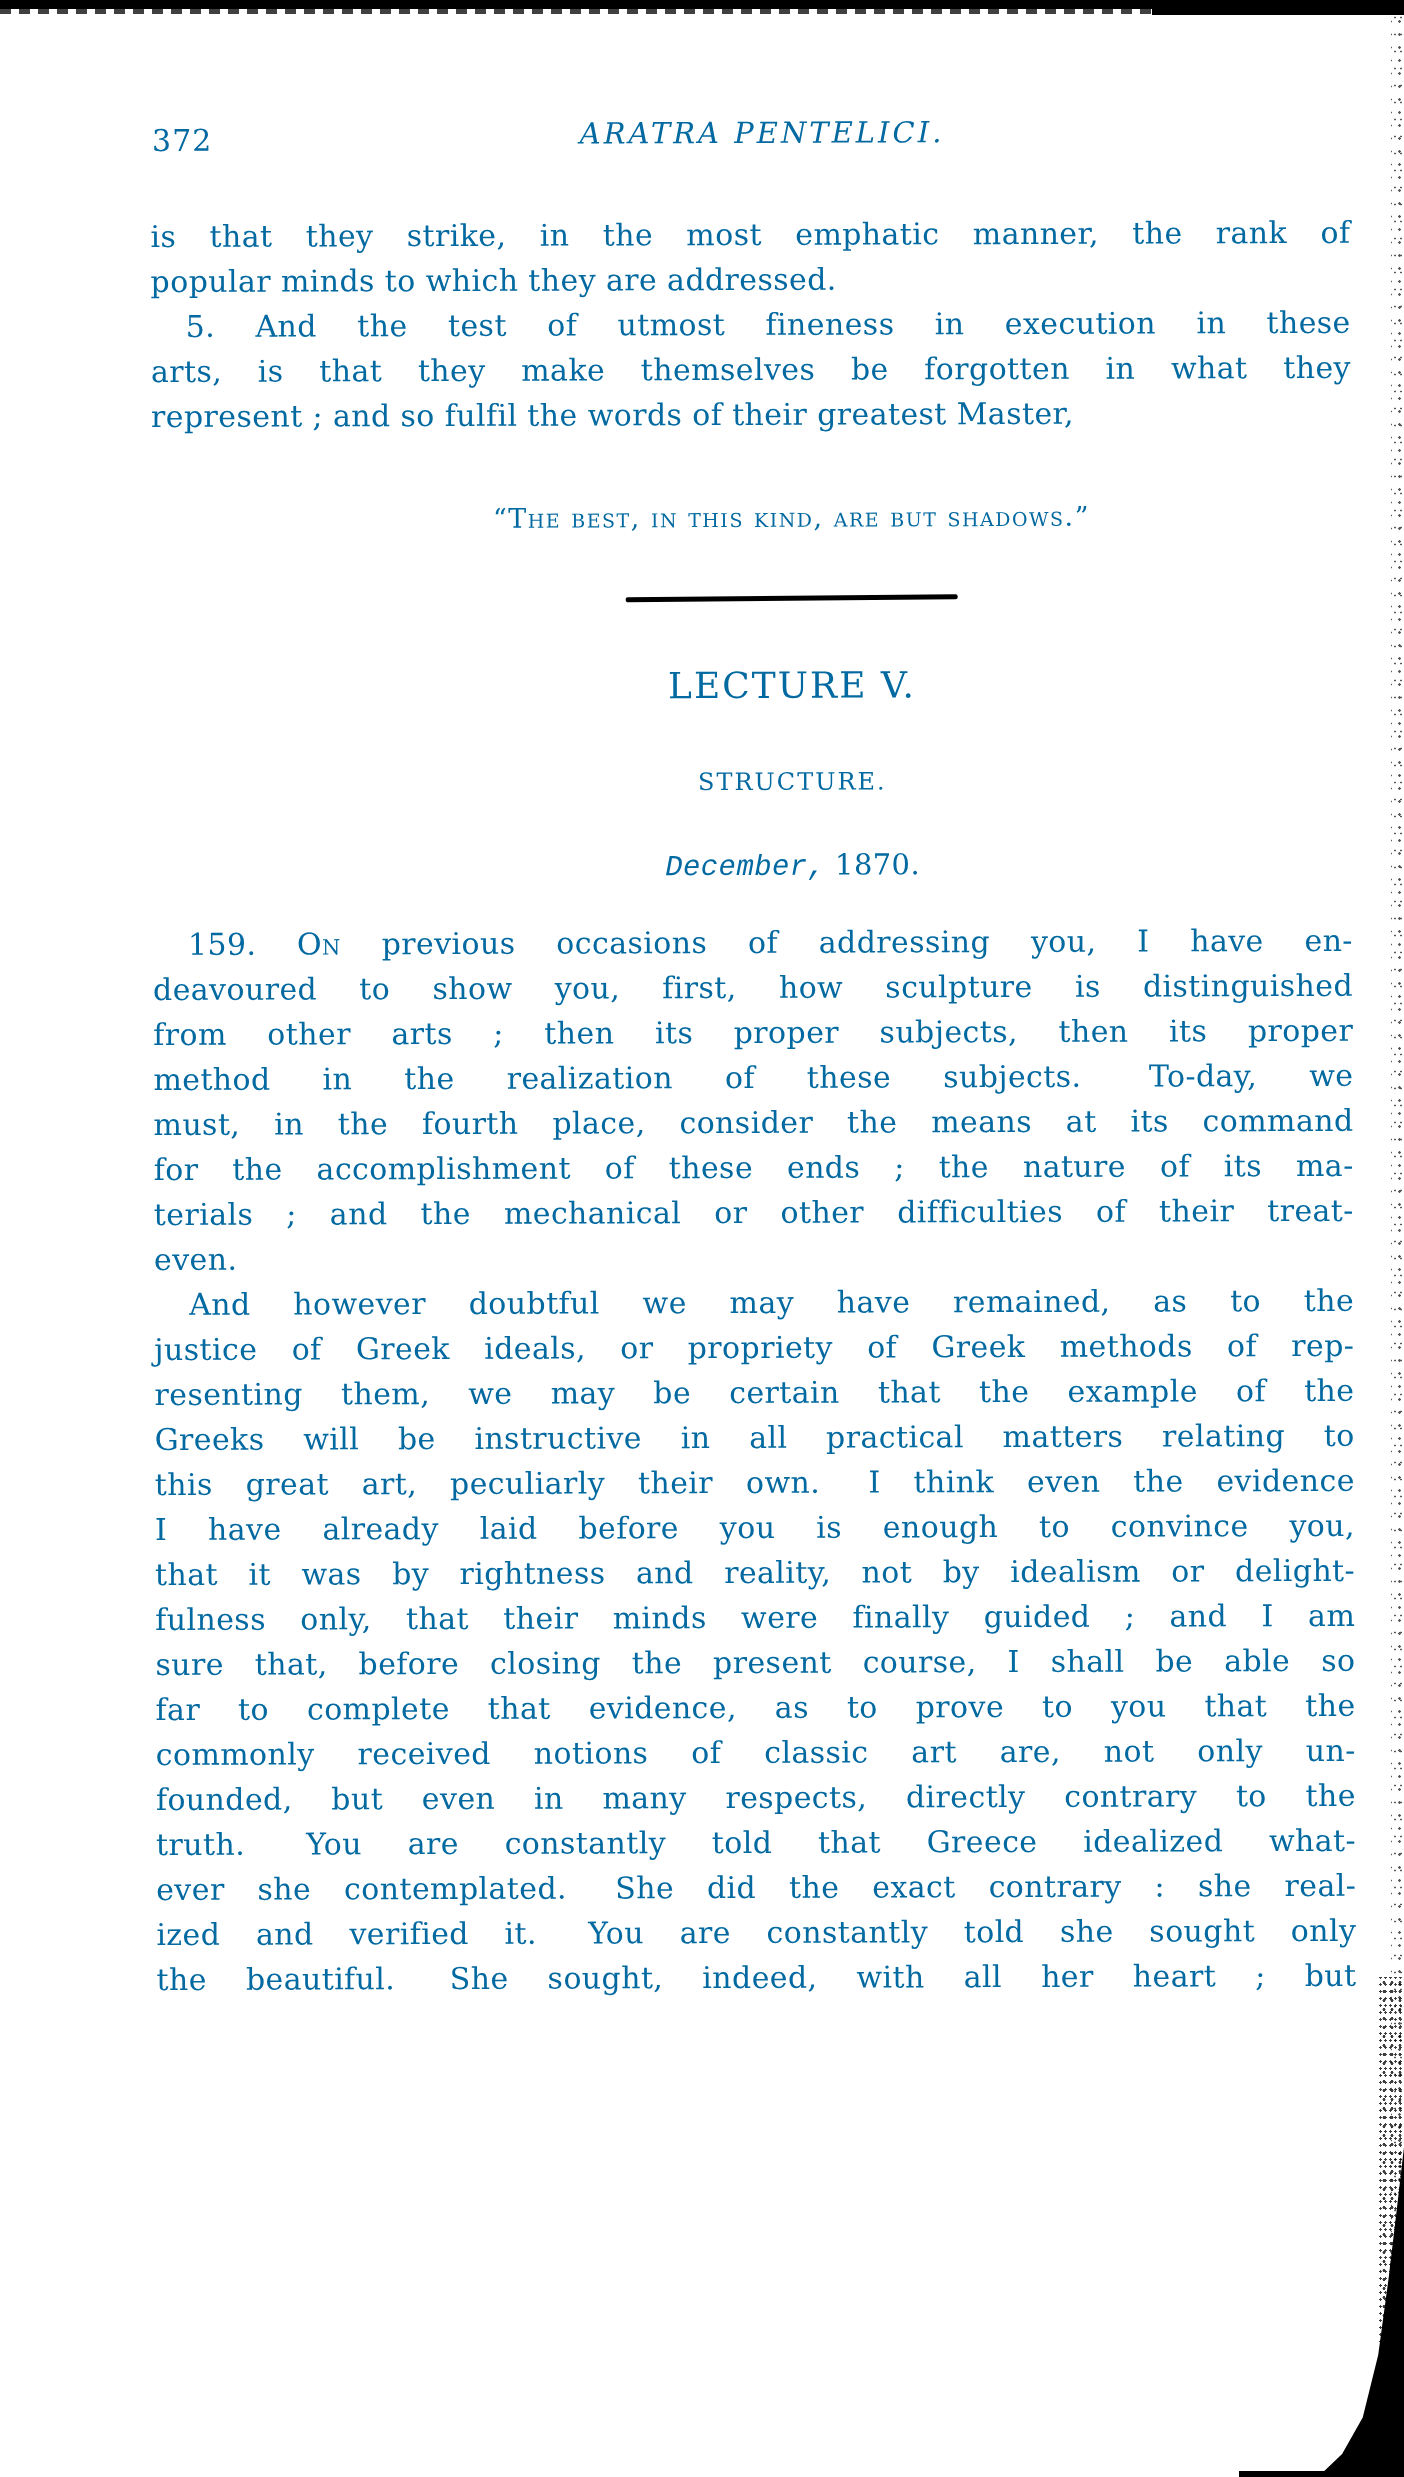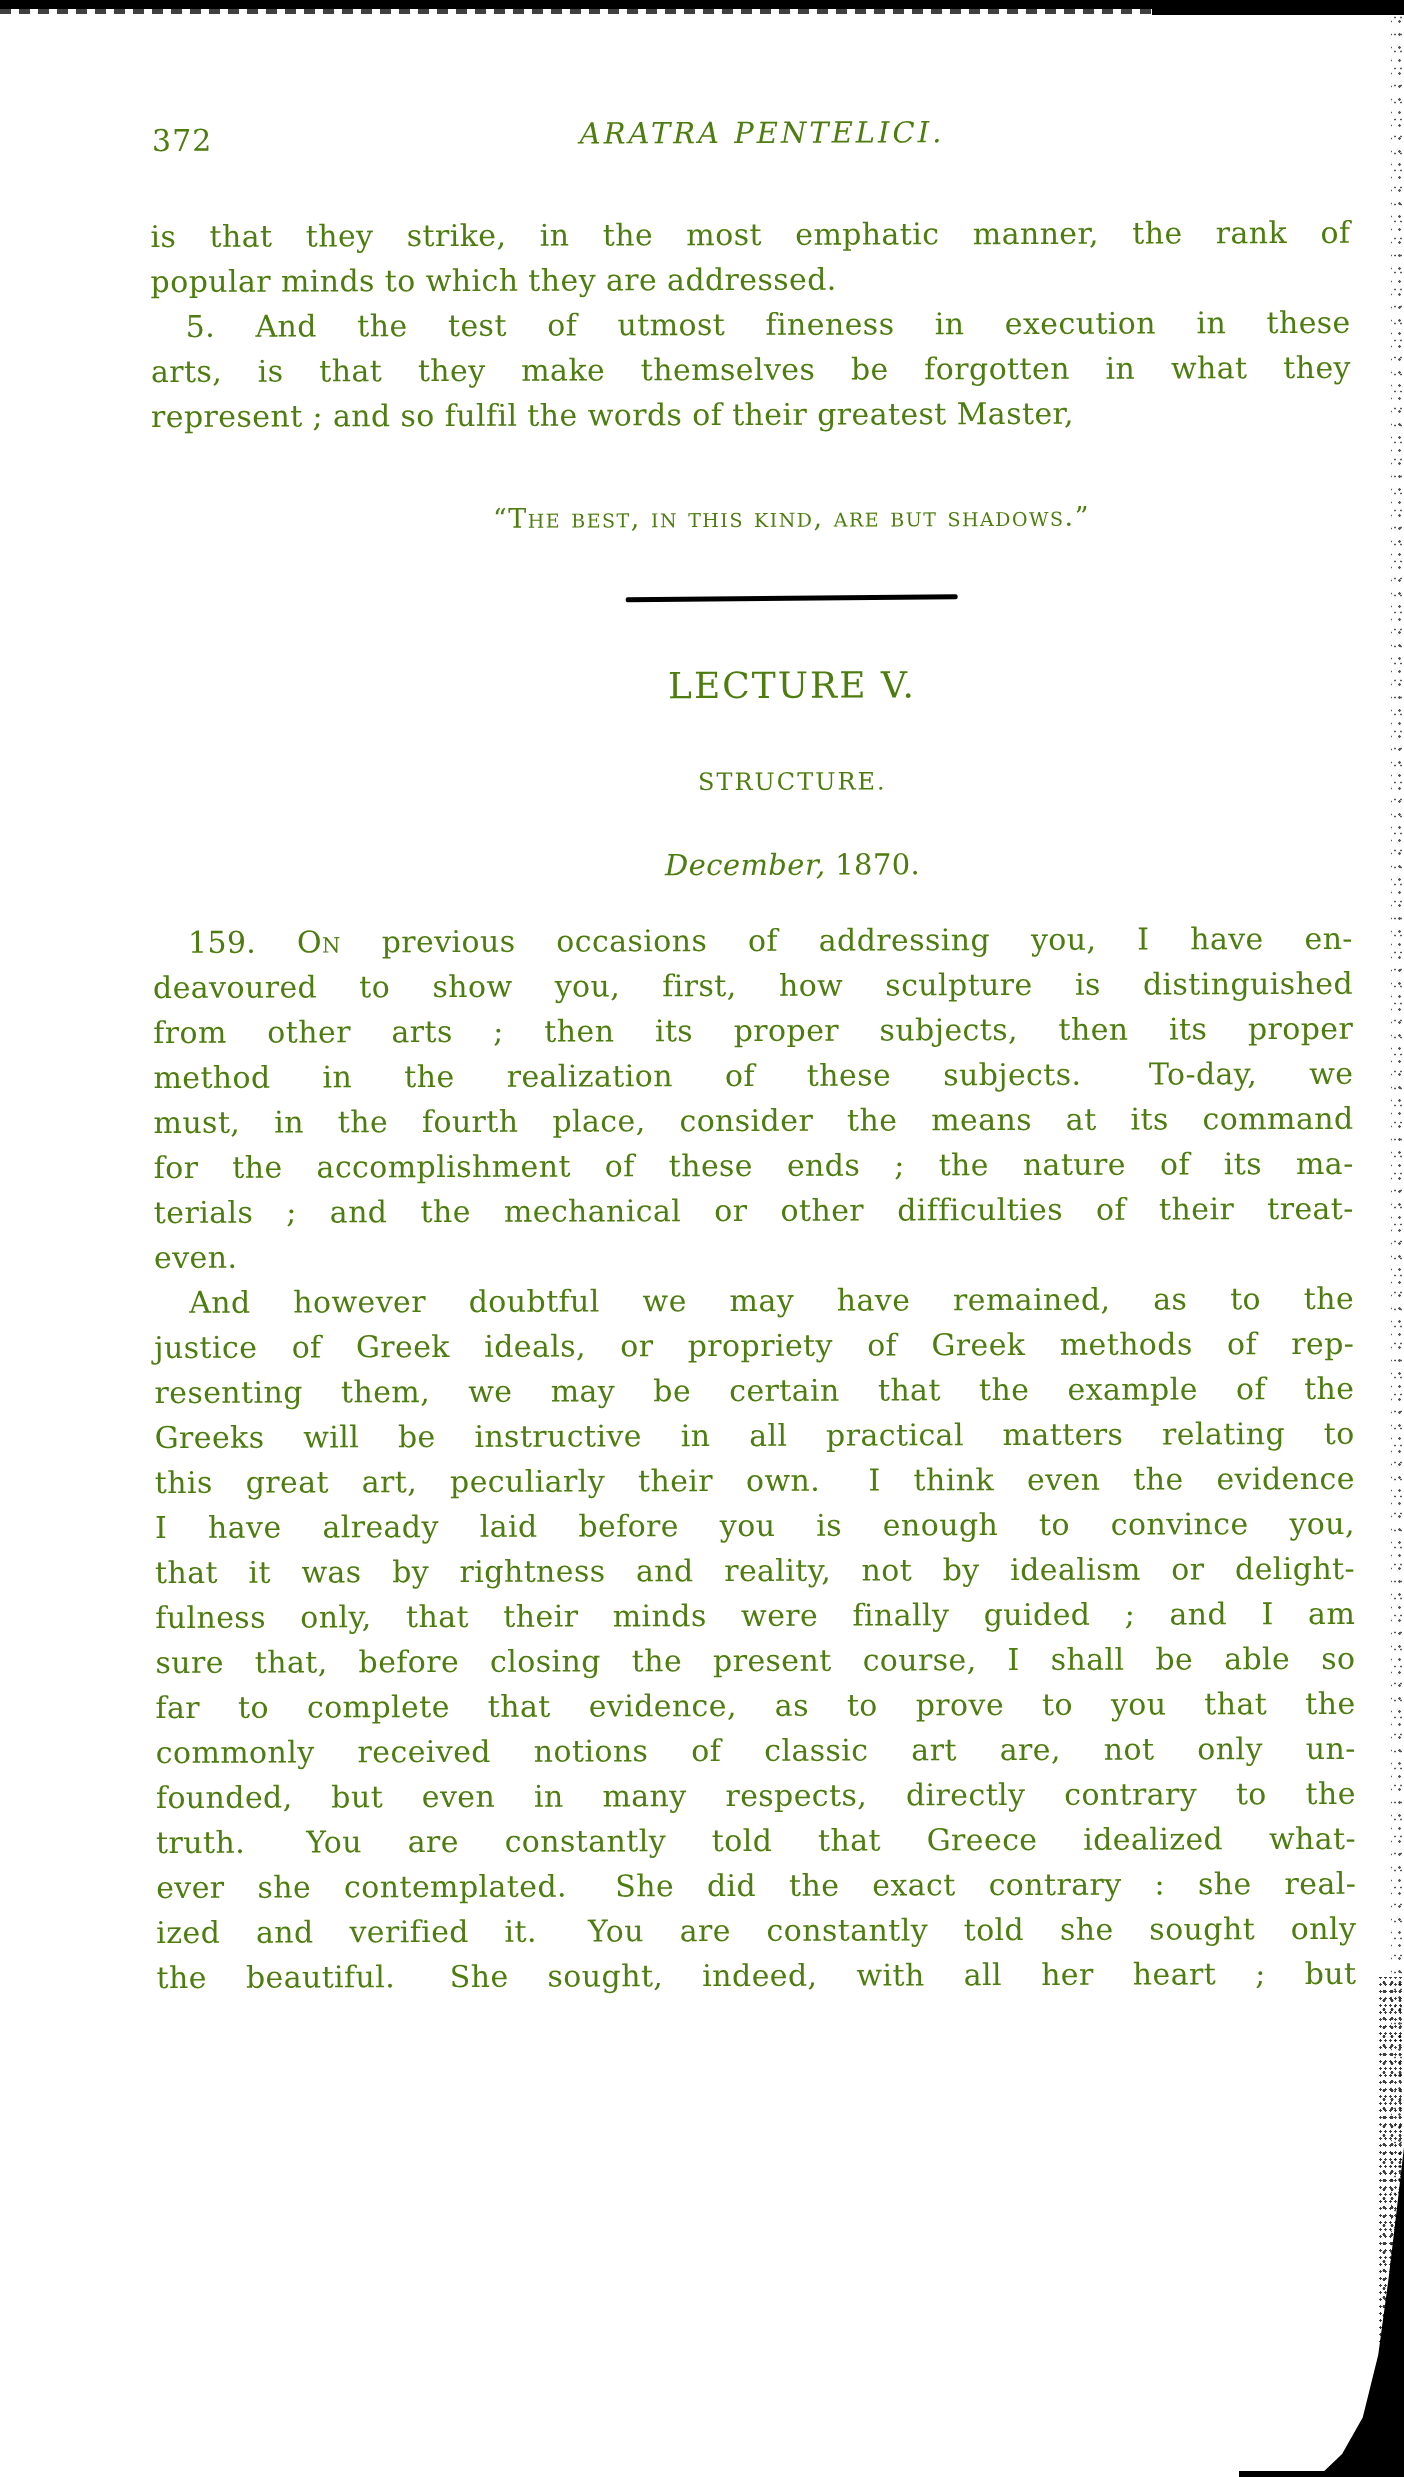--- a/index.html
+++ b/index.html
@@ -4,21 +4,21 @@
 <title>ARATRA PENTELICI.</title>
 <style>
   html,body { margin:0; padding:0; background:#e8e8e8; }
   .page {
     position:relative;
     width:1404px; height:2477px;
     margin:0 auto;
     background:#ffffff;
     overflow:hidden;
     font-family:"DejaVu Serif", serif;
-    color:#4d7c0f;
+    color:#0369a1;
   }
 
   
   .edge-top { position:absolute; top:0; left:0; right:0; height:9px; background:#000; z-index:5; }
   .edge-top::after {
     content:""; position:absolute; top:9px; left:0; right:0; height:5px;
     background:repeating-linear-gradient(90deg,#000 0 11px,transparent 11px 19px);
     opacity:.75;
   }
   .edge-top-right { position:absolute; top:0; right:0; width:252px; height:15px; background:#000; z-index:6; }
@@ -74,21 +74,21 @@
   }
 
   .rule {
     margin:56px auto 0 auto; width:332px; height:5px; background:#000;
     transform:translateX(40px) rotate(-0.35deg); border-radius:2px;
   }
 
   .lecture   { margin-top:62px; text-align:center; font-size:36px; letter-spacing:2px; transform:translateX(40px); }
   .subtitle  { margin-top:52px; text-align:center; font-size:24px; letter-spacing:2px; transform:translateX(40px); }
   .dateline  { margin-top:38px; text-align:center; font-size:29px; transform:translateX(40px); }
-  .dateline .it { font-style:italic; }
+  .dateline .it { font-style:italic;font-family:Liberation Mono, monospace; }
 
   .para-143 { margin-top:30px; }
 </style>
 </head>
 <body>
 
 <div class="page">
 
   <div class="edge-top"></div>
   <div class="edge-top-right"></div>

